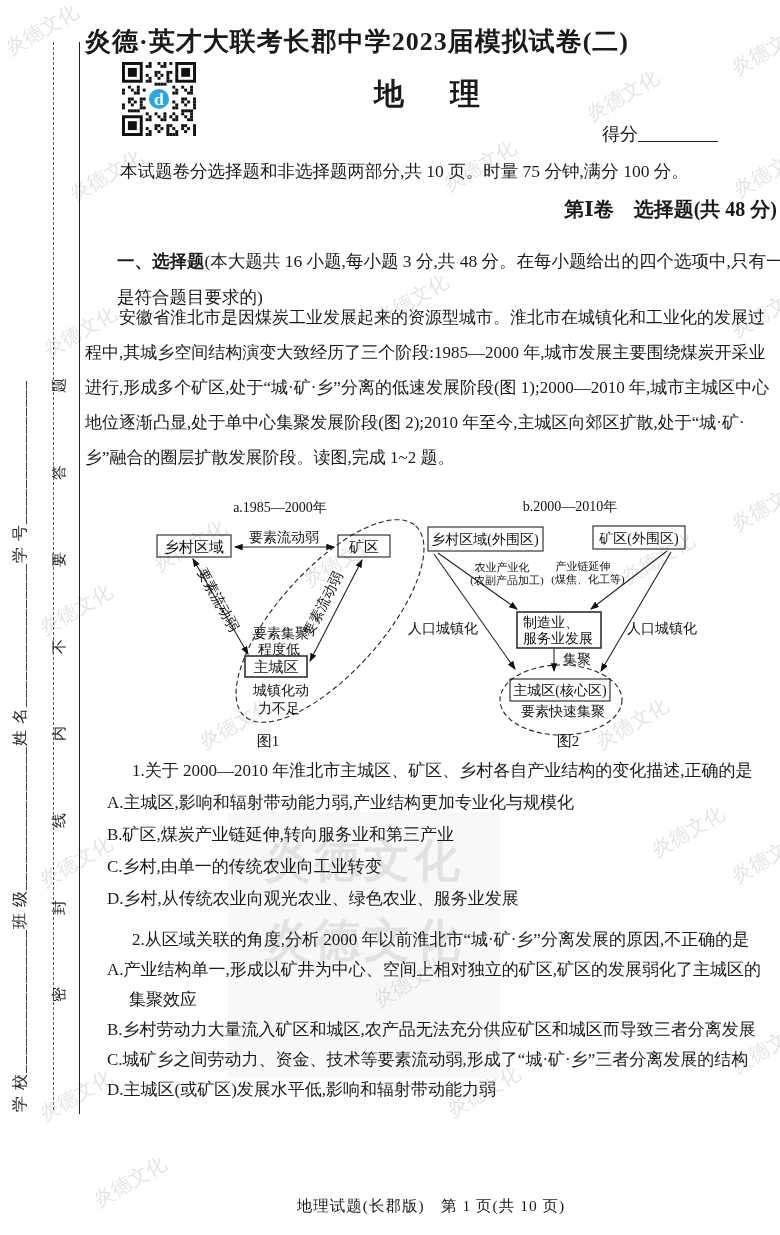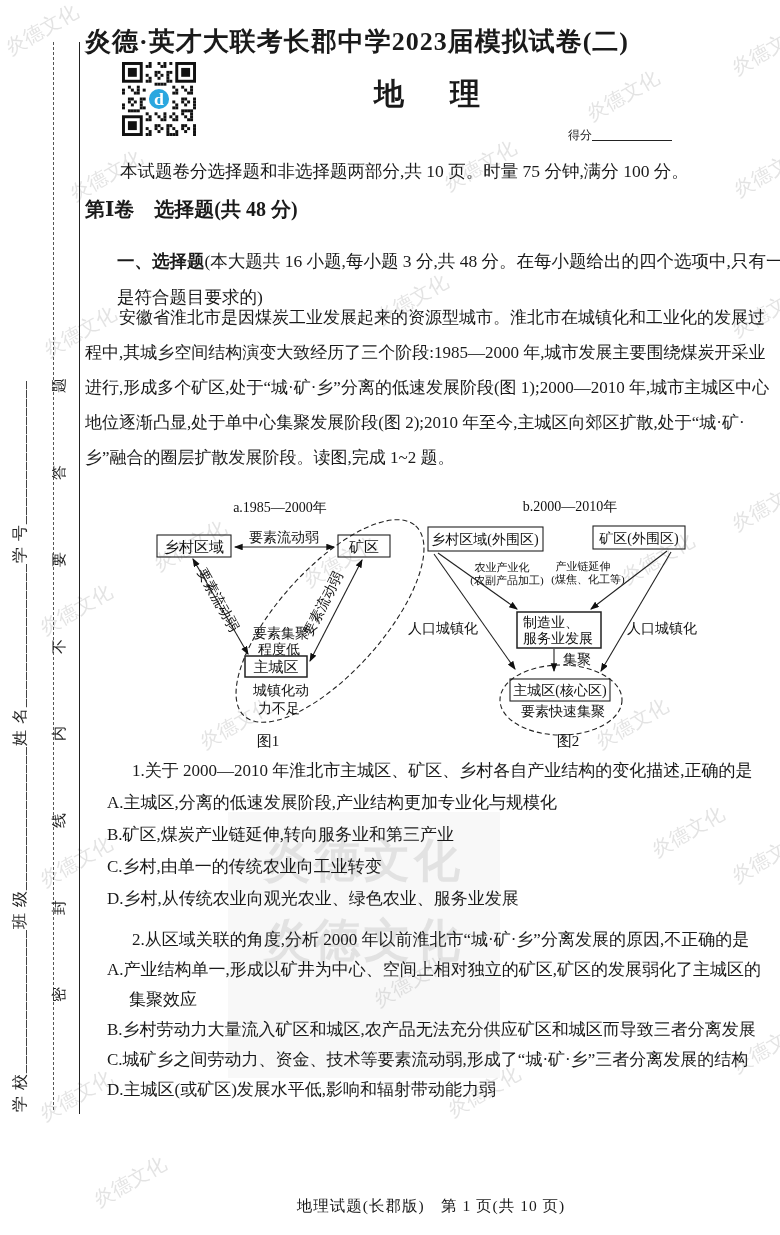--- a/index.html
+++ b/index.html
@@ -14,26 +14,26 @@
   
   .margin-line-dashed{position:absolute;left:53px;top:42px;height:1068px;border-left:1px dashed #555;}
   .margin-line-solid{position:absolute;left:79px;top:42px;height:1072px;border-left:1.5px solid #222;}
   .margin-fields{position:absolute;left:10px;top:1112px;width:860px;transform-origin:0 0;transform:rotate(-90deg);font-size:16px;color:#222;white-space:nowrap;letter-spacing:1px;}
   .seal-text{position:absolute;left:50px;top:1002px;width:724px;transform-origin:0 0;transform:rotate(-90deg);font-size:15px;color:#222;letter-spacing:72px;white-space:nowrap;}
 
   
   .content{position:absolute;left:85px;top:0;width:692px;height:1235px;}
   .exam-title{position:absolute;top:24px;left:0;width:100%;text-align:left;font-size:26px;font-weight:bold;letter-spacing:1px;}
   .subject{position:absolute;top:74px;left:0;width:100%;text-align:center;font-size:30px;font-weight:bold;letter-spacing:8px;}
-  .score-line{position:absolute;top:122px;left:483px;font-size:12px;}
+  .score-line{position:absolute;top:122px;left:517px;font-size:18px;}
   .blank{display:inline-block;width:80px;border-bottom:1px solid #222;height:18px;vertical-align:-2px;}
   .qr{position:absolute;left:122px;top:62px;width:74px;height:74px;}
 
   .intro{position:absolute;top:156px;left:0;width:100%;font-size:17.5px;line-height:30px;text-indent:2em;}
-  .section-heading{position:absolute;top:196px;left:0;width:100%;text-align:left;font-size:20px;font-weight:bold;}
+  .section-heading{position:absolute;top:196px;left:0;width:100%;text-align:right;font-size:20px;font-weight:bold;}
   .directions{position:absolute;top:243px;left:0;width:100%;font-size:17.5px;line-height:36px;margin-left:32px;}
   .passage{position:absolute;top:300px;left:0;width:100%;font-size:17px;line-height:35px;text-indent:2em;}
 
   .figure-area{position:absolute;left:80px;top:494px;width:700px;height:264px;}
   .figure-area svg{position:absolute;left:0;top:0;}
   .figure-area text{font-family:"Liberation Serif","DejaVu Serif",serif;fill:#111;}
 
   .q1{position:absolute;top:755px;left:0;width:100%;font-size:17px;line-height:32px;}
   .q2{position:absolute;top:925px;left:0;width:100%;font-size:17px;line-height:30px;}
   .stem{padding-left:20px;text-indent:-20px;margin-left:47px;}
@@ -241,21 +241,21 @@
       <span>得分</span><span class="blank"></span>
     </div>
 
     <div class="intro">本试题卷分选择题和非选择题两部分,共 10 页。时量 75 分钟,满分 100 分。</div>
     <div class="section-heading">第Ⅰ卷　选择题(共 48 分)</div>
     <div class="directions"><b>一、选择题</b><span>(本大题共 16 小题,每小题 3 分,共 48 分。在每小题给出的四个选项中,只有一项是符合题目要求的)</span></div>
     <div class="passage">安徽省淮北市是因煤炭工业发展起来的资源型城市。淮北市在城镇化和工业化的发展过程中,其城乡空间结构演变大致经历了三个阶段:1985—2000 年,城市发展主要围绕煤炭开采业进行,形成多个矿区,处于“城·矿·乡”分离的低速发展阶段(图 1);2000—2010 年,城市主城区中心地位逐渐凸显,处于单中心集聚发展阶段(图 2);2010 年至今,主城区向郊区扩散,处于“城·矿·乡”融合的圈层扩散发展阶段。读图,完成 1~2 题。</div>
 
     <div class="q1">
       <div class="stem">1.关于 2000—2010 年淮北市主城区、矿区、乡村各自产业结构的变化描述,正确的是</div>
-      <div class="opt">A.主城区,分离的低速发展阶段,产业结构更加专业化与规模化</div>
+      <div class="opt">A.主城区,影响和辐射带动能力弱,产业结构更加专业化与规模化</div>
       <div class="opt">B.矿区,煤炭产业链延伸,转向服务业和第三产业</div>
       <div class="opt">C.乡村,由单一的传统农业向工业转变</div>
       <div class="opt">D.乡村,从传统农业向观光农业、绿色农业、服务业发展</div>
     </div>
 
     <div class="q2">
       <div class="stem">2.从区域关联的角度,分析 2000 年以前淮北市“城·矿·乡”分离发展的原因,不正确的是</div>
       <div class="opt">A.产业结构单一,形成以矿井为中心、空间上相对独立的矿区,矿区的发展弱化了主城区的集聚效应</div>
       <div class="opt">B.乡村劳动力大量流入矿区和城区,农产品无法充分供应矿区和城区而导致三者分离发展</div>
       <div class="opt">C.城矿乡之间劳动力、资金、技术等要素流动弱,形成了“城·矿·乡”三者分离发展的结构</div>

